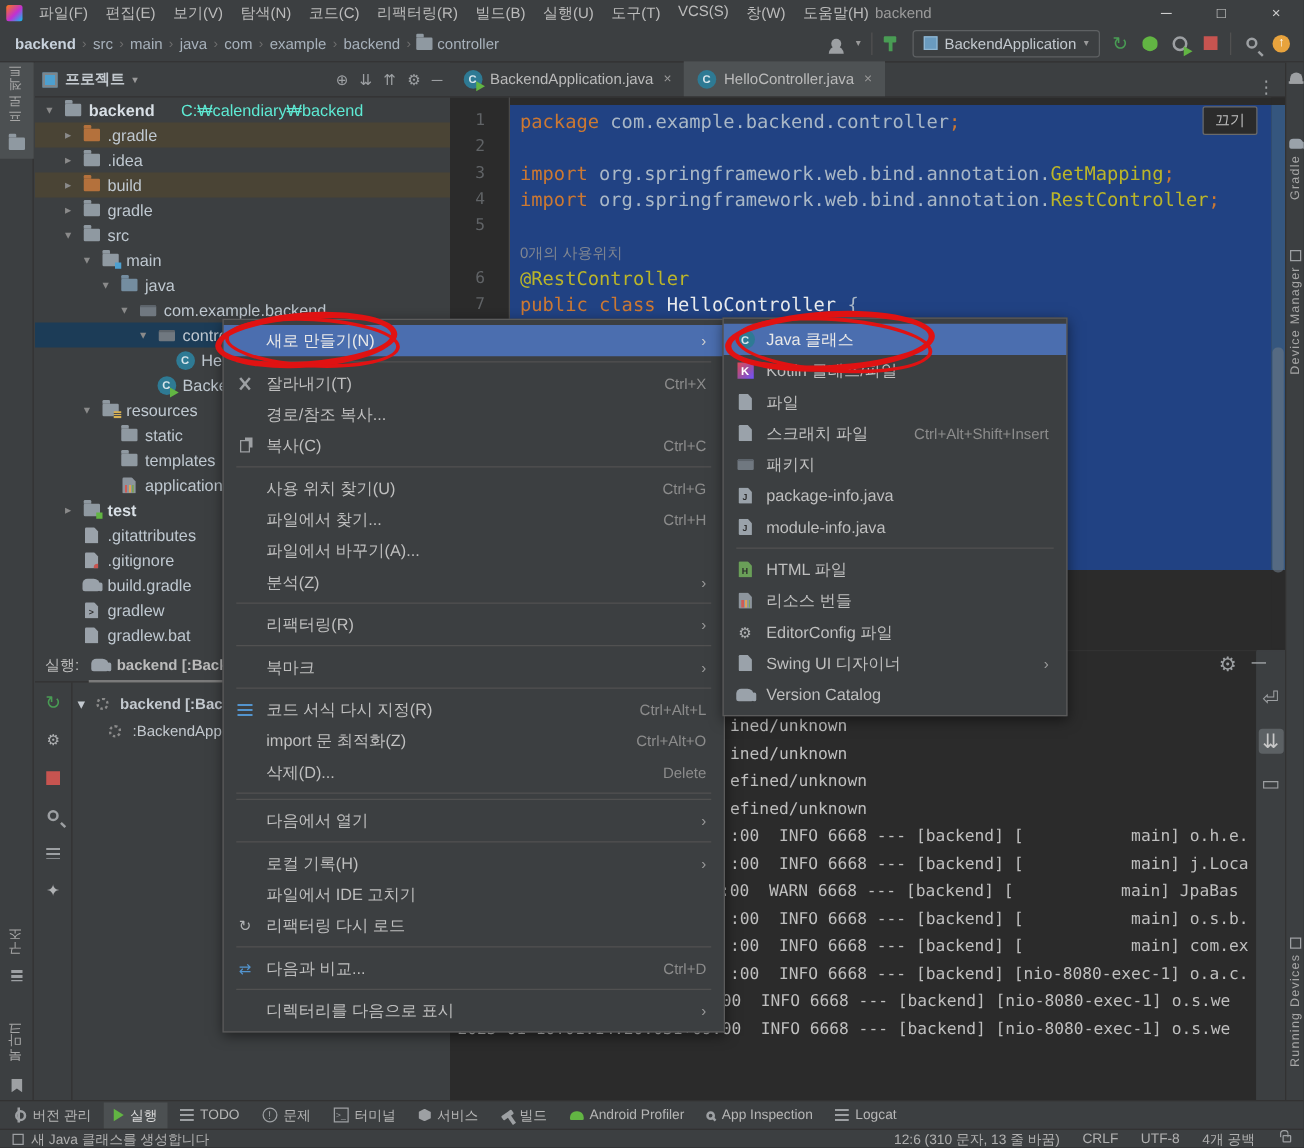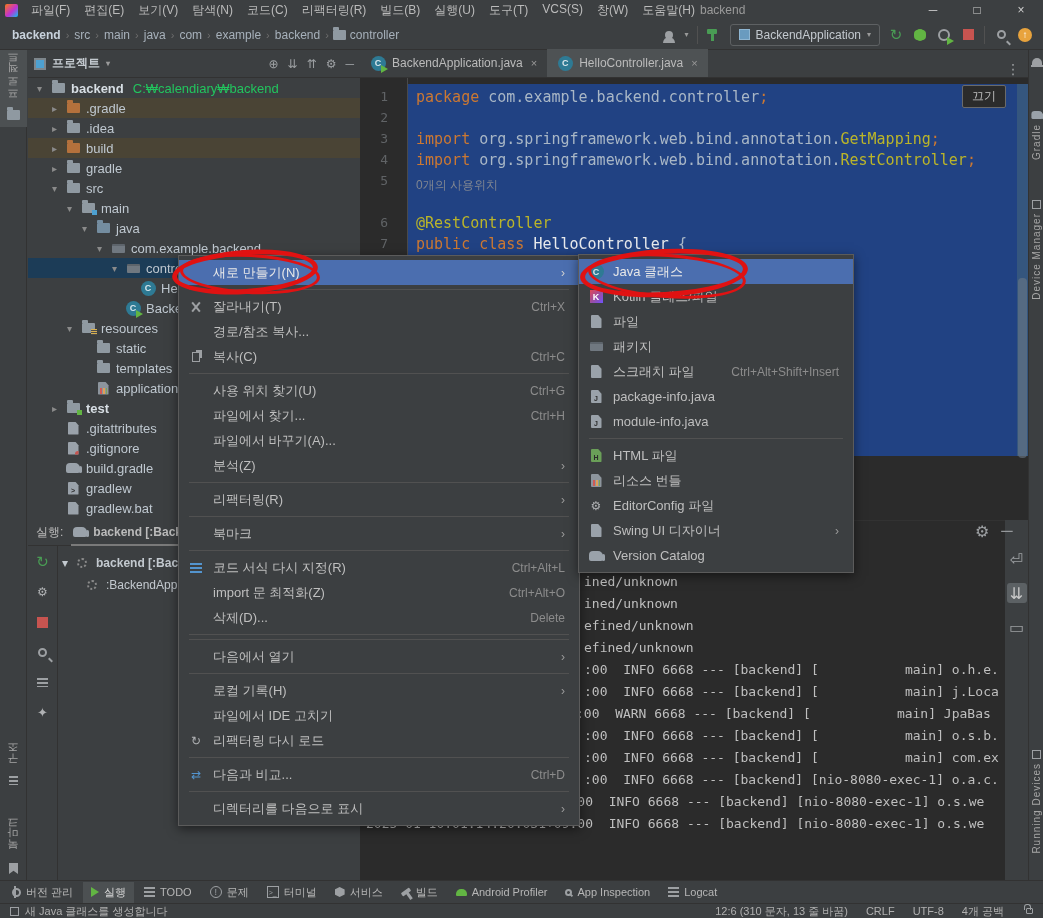--- a/index.html
+++ b/index.html
@@ -100,21 +100,21 @@
   .proj { position:absolute; left:28px; top:50px; width:332px; height:470px; background:#3c3f41; }
   .proj-head { height:28px; display:flex; align-items:center; padding:0 6px; font-size:12px;
     border-bottom:1px solid #323232; gap:6px; }
   .proj-head .ttl { display:flex; align-items:center; gap:6px; font-weight:bold; color:#c3c9cf; }
   .proj-head .sq { width:12px; height:12px; background:#4da0d0; border:2px solid #7d868c; }
   .proj-head .tools { margin-left:auto; display:flex; gap:9px; color:#9da0a3; font-size:12px; }
   .tree { font-size:13px; }
   .trow { height:20px; display:flex; align-items:center; gap:5px; white-space:nowrap; color:#bfc8d0; }
   .trow .chev { width:11px; color:#8a8a8a; font-size:10px; text-align:center; flex:none; }
   .trow .lbl.b { font-weight:bold; color:#d7dee4; }
-  .trow .sub { color:#22c55e; margin-left:4px; }
+  .trow .sub { color:#5eead4; margin-left:16px; }
   .trow.modified { background:#4a4435; }
   .trow.selected { background:#1c3c57; }
 
   
   .editor { position:absolute; left:360px; top:50px; width:668px; height:470px; background:#2b2b2b; }
   .tabs { height:28px; background:#3c3f41; display:flex; align-items:flex-end; border-bottom:1px solid #323232; }
   .tab { height:28px; display:flex; align-items:center; gap:6px; padding:0 10px; font-size:12px; color:#bbbbbb; }
   .tab.active { background:#4e5254; }
   .tab .x { color:#9a9a9a; font-size:11px; margin-left:2px; }
   .tabs .more { margin-left:auto; color:#9da0a3; padding:0 8px; font-size:14px; }
@@ -509,21 +509,21 @@
             <span class="src"><span class="tk-kw">import </span><span class="tk-pl">org.springframework.web.bind.annotation.</span><span class="tk-ann">GetMapping</span><span class="tk-kw">;</span></span>
           </div>
           <div class="cline" style="top: 71px;">
             <span class="num">4</span>
             <span class="src"><span class="tk-kw">import </span><span class="tk-pl">org.springframework.web.bind.annotation.</span><span class="tk-ann">RestController</span><span class="tk-kw">;</span></span>
           </div>
           <div class="cline" style="top: 92px;">
             <span class="num">5</span>
             <span class="src"></span>
           </div>
-          <div class="cline" style="top: 96px; text-align: center;">
+          <div class="cline" style="top: 113px; text-align: center;">
             <span class="num"></span>
             <span class="src"><span class="tk-inlay">0개의 사용위치</span></span>
           </div>
           <div class="cline" style="top: 134px;">
             <span class="num">6</span>
             <span class="src"><span class="tk-ann">@RestController</span></span>
           </div>
           <div class="cline" style="top: 155px;">
             <span class="num">7</span>
             <span class="src"><span class="tk-kw">public class </span><span class="tk-cls">HelloController</span><span class="tk-pl"> {</span></span>
@@ -764,33 +764,33 @@
         <span class="mico">
           <span class="i">
             <span class="fico"></span>
           </span>
         </span>
         <span>파일</span>
       </div>
       <div class="mi">
         <span class="mico">
           <span class="i">
-            <span class="pkg"></span>
-          </span>
-        </span>
-        <span>패키지</span>
-      </div>
-      <div class="mi">
-        <span class="mico">
-          <span class="i">
             <span class="fico"></span>
           </span>
         </span>
         <span>스크래치 파일</span>
         <span class="msc">Ctrl+Alt+Shift+Insert</span>
+      </div>
+      <div class="mi">
+        <span class="mico">
+          <span class="i">
+            <span class="pkg"></span>
+          </span>
+        </span>
+        <span>패키지</span>
       </div>
       <div class="mi">
         <span class="mico">
           <span class="i">
             <span class="fico">
               <span class="tag">J</span>
             </span>
           </span>
         </span>
         <span>package-info.java</span>

